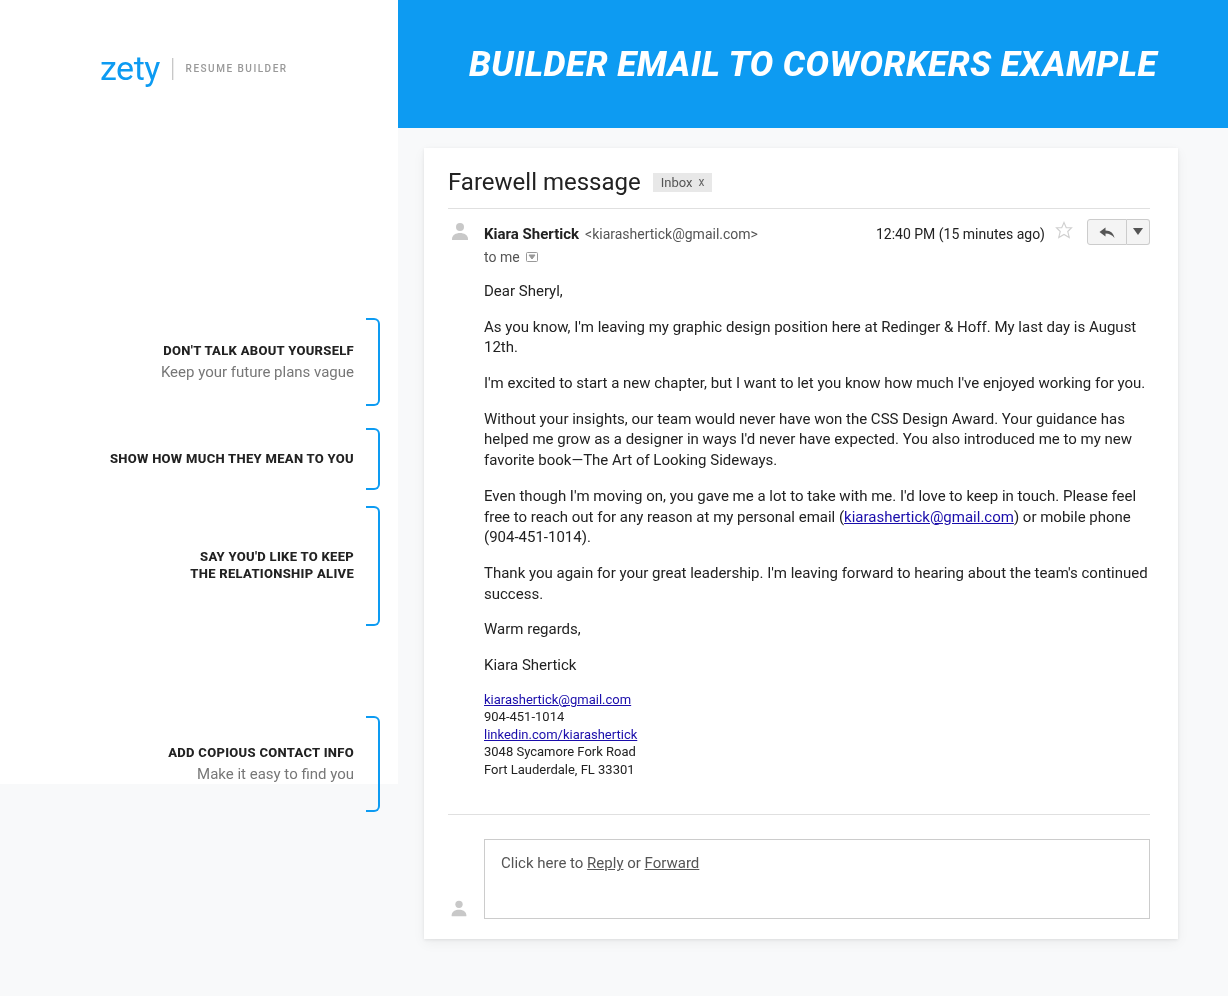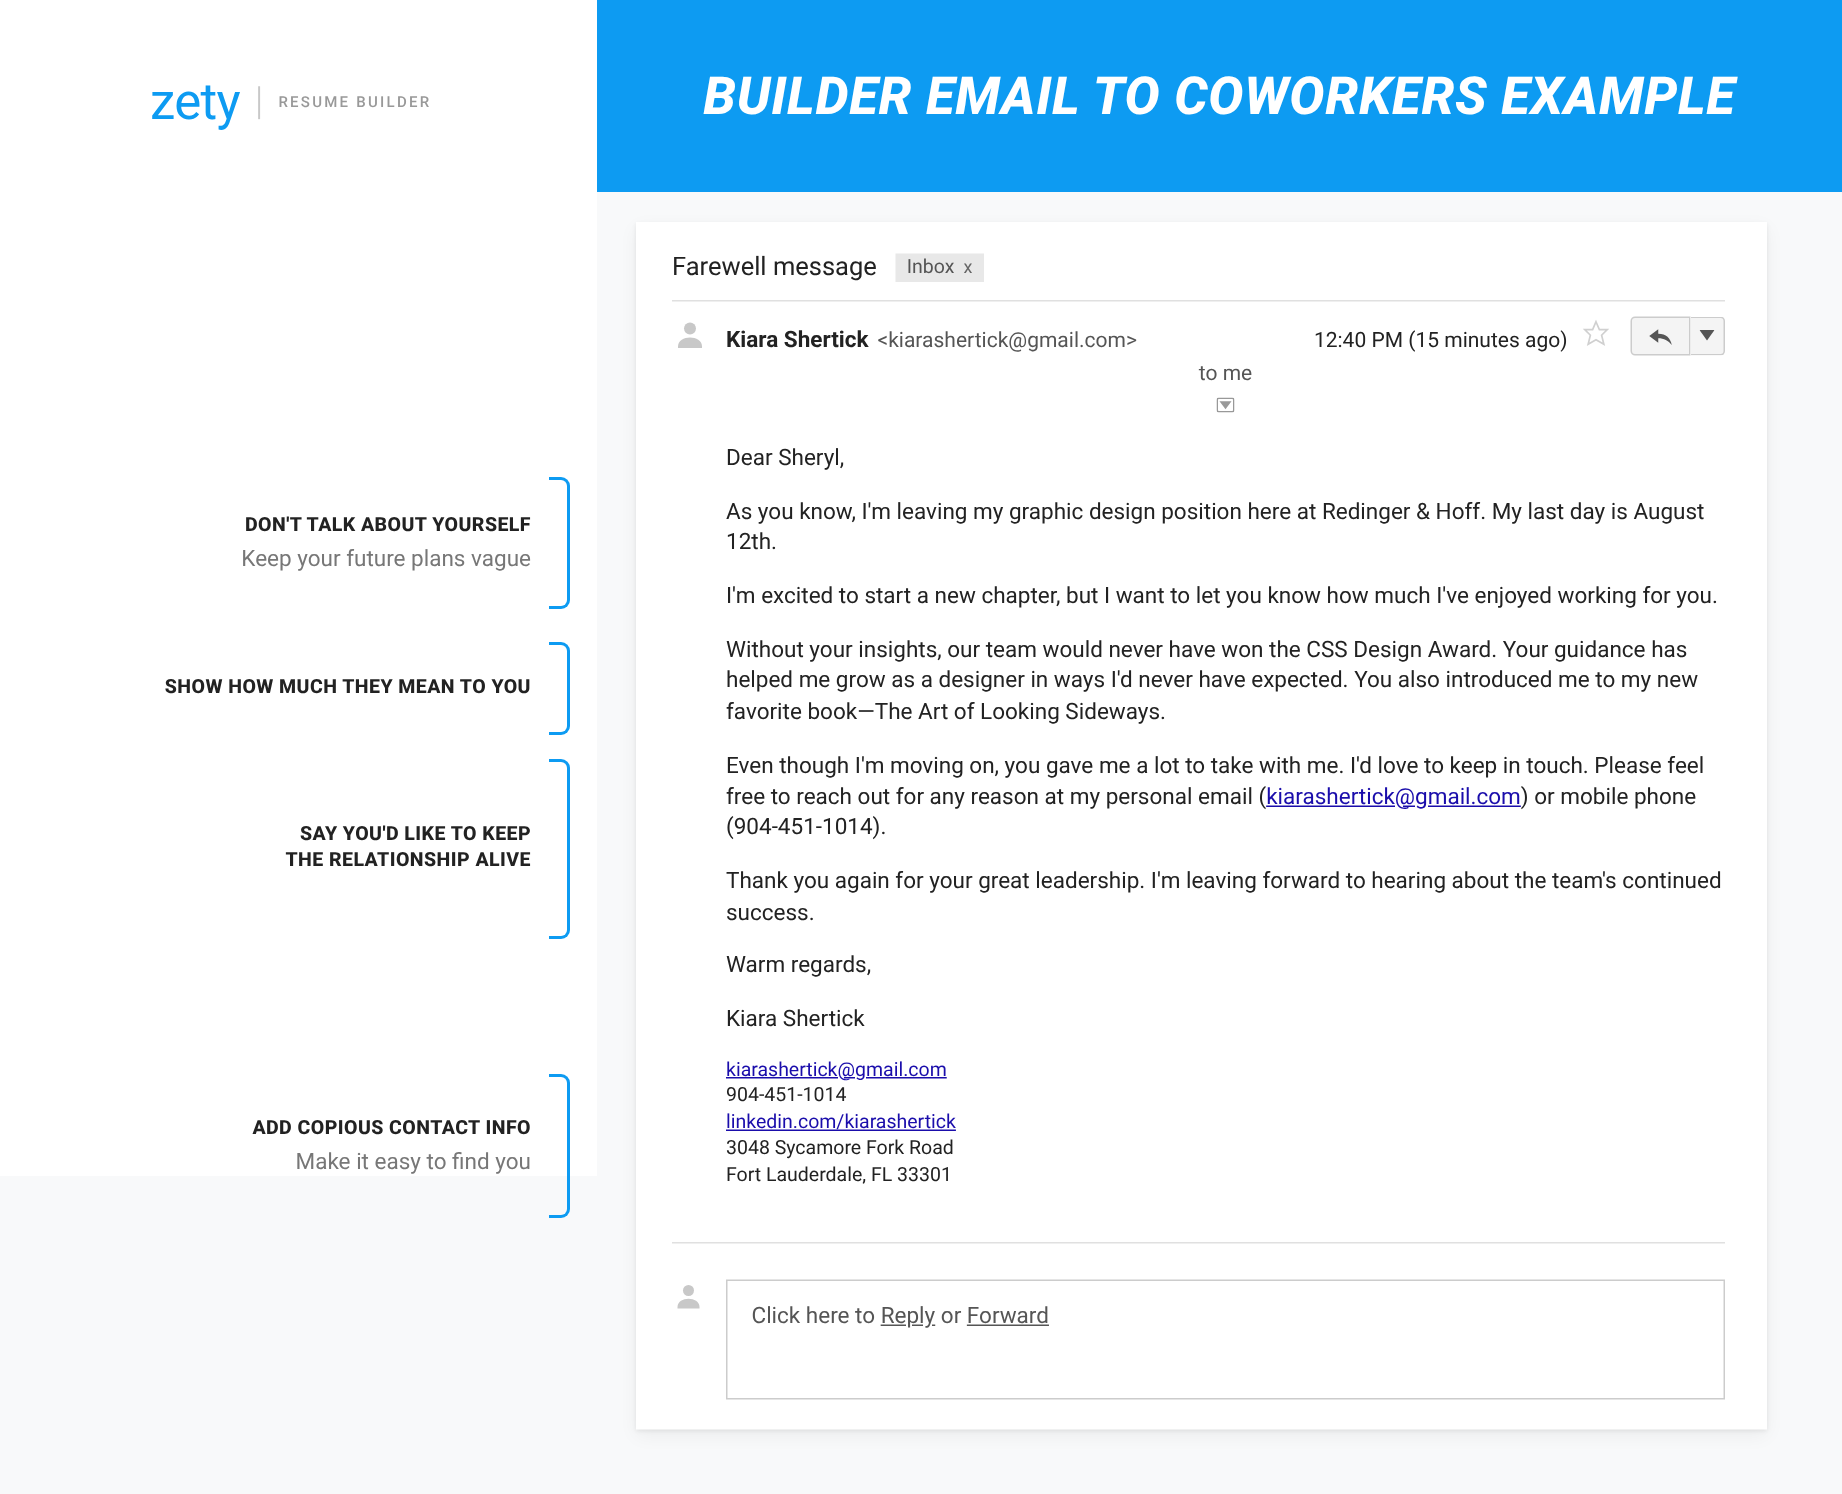--- a/index.html
+++ b/index.html
@@ -75,21 +75,21 @@
   }
   .email-subject-row {
     display: flex;
     align-items: center;
     gap: 12px;
     padding-bottom: 12px;
     border-bottom: 1px solid #e0e0e0;
     margin-bottom: 10px;
   }
   .email-subject {
-    font-size: 17px;
+    font-size: 24px;
     color: #222;
     font-weight: 400;
   }
   .inbox-label {
     background: #e8e8e8;
     padding: 2px 8px;
     font-size: 13px;
     color: #555;
     display: inline-flex;
     align-items: center;
@@ -150,21 +150,20 @@
   .more-btn { border-left: none; border-radius: 0 3px 3px 0; padding: 4px 6px; }
   .reply-btn svg { width: 18px; height: 14px; color: #555; }
   .more-btn svg { width: 10px; height: 8px; color: #555; }
   .to-line {
     font-size: 14px;
     color: #555;
     margin-top: 4px;
     display: flex;
     align-items: center;
     gap: 6px;
-    flex-direction: column;
   }
   .details-arrow svg { width: 12px; height: 10px; color: #777; }
   .email-body {
     margin-left: 36px;
     font-size: 15px;
     color: #222;
     line-height: 1.38;
   }
   .email-body p { margin-bottom: 15px; }
   .email-body p:last-child { margin-bottom: 0; }
@@ -174,21 +173,21 @@
     color: #222;
     line-height: 1.35;
   }
   .signature a { color: #1a0dab; text-decoration: underline; }
   .reply-area {
     margin-top: 36px;
     border-top: 1px solid #e0e0e0;
     padding-top: 24px;
     display: flex;
     gap: 14px;
-    align-items: flex-start;
+    align-items: flex-end;
   }
   .reply-box {
     flex: 1;
     border: 1px solid #ccc;
     padding: 14px 16px;
     min-height: 80px;
     font-size: 15px;
     color: #555;
   }
   .reply-box span.u { text-decoration: underline; }

